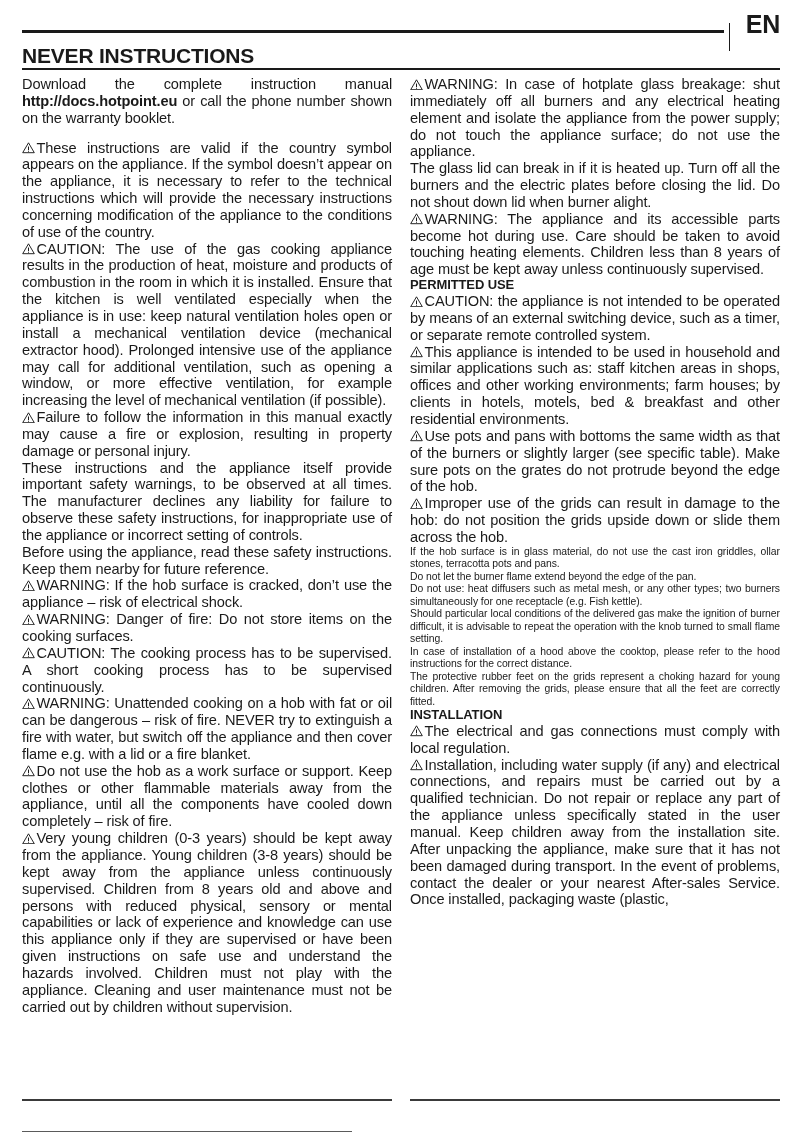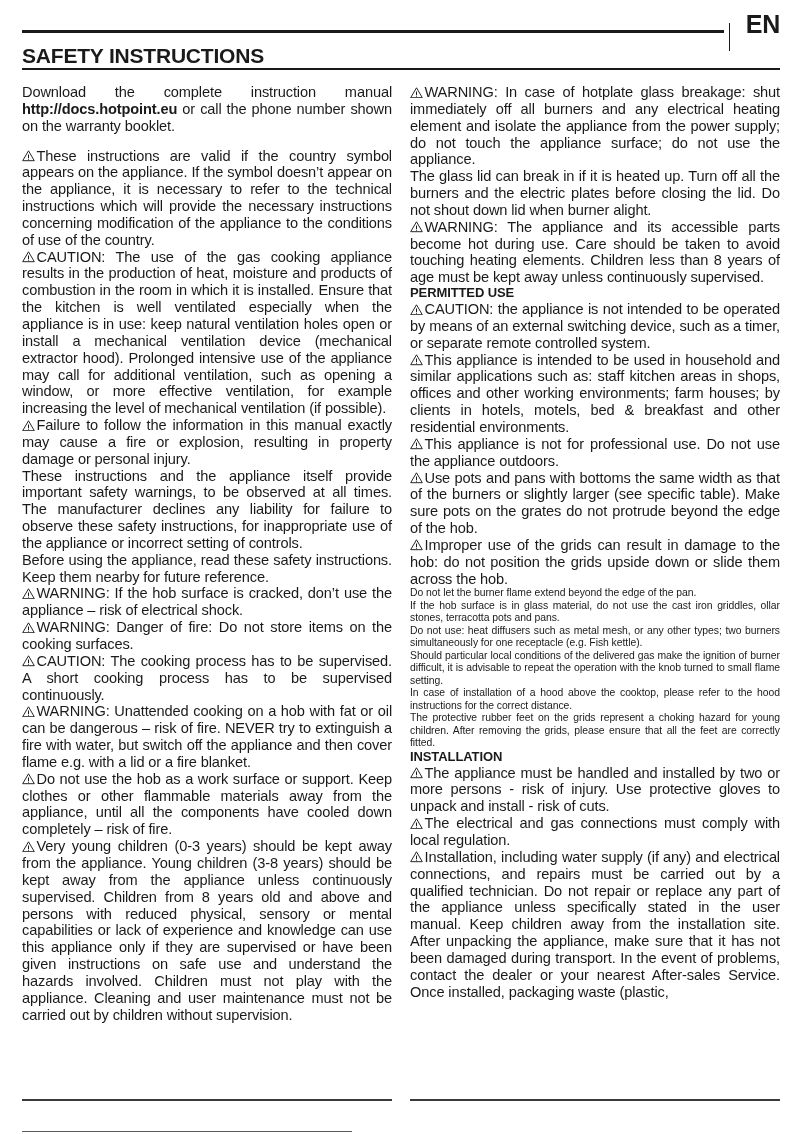--- a/index.html
+++ b/index.html
@@ -82,21 +82,21 @@
   .title-sub {
     font-size: 17.5px;
     font-weight: bold;
     letter-spacing: -0.25px;
     line-height: 1;
   }
 
   
   .columns {
     display: flex;
-    margin-top: 14px;
+    margin-top: 6px;
     height: 1016px;
   }
   .col {
     width: 370px;
     position: relative;
   }
   .col-left { margin-right: 18px; }
 
   .body-text {
     font-size: 14.6px;
@@ -180,21 +180,21 @@
 </head>
 <body>
 
 <div class="page">
 
   <div class="header">
     <div class="header-rule-top"></div>
     <div class="lang-divider"></div>
     <div class="lang-code">EN</div>
     <div class="header-titles">
-      <div class="title-main">SAFETY INSTRUCTIONS</div>
+      <div class="title-main">NEVER INSTRUCTIONS</div>
     </div>
     <div class="header-rule-bottom"></div>
   </div>
 
   <div class="columns">
 
     <div class="col col-left">
       <div class="body-text">
 
         <p>
@@ -282,54 +282,44 @@
                 </svg></span><span>CAUTION: the appliance is not intended to be operated by means of an external switching device, such as a timer, or separate remote controlled system.</span></p>
             <p><span class="warn"><svg viewBox="0 0 26 23" xmlns="http://www.w3.org/2000/svg">
                   <path d="M13 1.6 L24.6 21.4 L1.4 21.4 Z" fill="none" stroke="#1a1a1a" stroke-width="1.9" stroke-linejoin="round"></path>
                   <rect x="12" y="9" width="2" height="7" fill="#1a1a1a"></rect>
                   <rect x="12" y="17.4" width="2" height="2" fill="#1a1a1a"></rect>
                 </svg></span><span>This appliance is intended to be used in household and similar applications such as: staff kitchen areas in shops, offices and other working environments; farm houses; by clients in hotels, motels, bed &amp; breakfast and other residential environments.</span></p>
             <p><span class="warn"><svg viewBox="0 0 26 23" xmlns="http://www.w3.org/2000/svg">
                   <path d="M13 1.6 L24.6 21.4 L1.4 21.4 Z" fill="none" stroke="#1a1a1a" stroke-width="1.9" stroke-linejoin="round"></path>
                   <rect x="12" y="9" width="2" height="7" fill="#1a1a1a"></rect>
                   <rect x="12" y="17.4" width="2" height="2" fill="#1a1a1a"></rect>
-                </svg></span><span>This appliance is not for professional use. Do not use the appliance outdoors.</span></p>
-            <p><span class="warn"><svg viewBox="0 0 26 23" xmlns="http://www.w3.org/2000/svg">
-                  <path d="M13 1.6 L24.6 21.4 L1.4 21.4 Z" fill="none" stroke="#1a1a1a" stroke-width="1.9" stroke-linejoin="round"></path>
-                  <rect x="12" y="9" width="2" height="7" fill="#1a1a1a"></rect>
-                  <rect x="12" y="17.4" width="2" height="2" fill="#1a1a1a"></rect>
                 </svg></span><span>Use pots and pans with bottoms the same width as that of the burners or slightly larger (see specific table). Make sure pots on the grates do not protrude beyond the edge of the hob.</span></p>
             <p><span class="warn"><svg viewBox="0 0 26 23" xmlns="http://www.w3.org/2000/svg">
                   <path d="M13 1.6 L24.6 21.4 L1.4 21.4 Z" fill="none" stroke="#1a1a1a" stroke-width="1.9" stroke-linejoin="round"></path>
                   <rect x="12" y="9" width="2" height="7" fill="#1a1a1a"></rect>
                   <rect x="12" y="17.4" width="2" height="2" fill="#1a1a1a"></rect>
                 </svg></span><span>Improper use of the grids can result in damage to the hob: do not position the grids upside down or slide them across the hob.</span></p>
           </div>
 
         <div id="fine-print">
+            <p class="small-text">If the hob surface is in glass material, do not use the cast iron griddles, ollar stones, terracotta pots and pans.</p>
             <p class="small-text">Do not let the burner flame extend beyond the edge of the pan.</p>
-            <p class="small-text">If the hob surface is in glass material, do not use the cast iron griddles, ollar stones, terracotta pots and pans.</p>
             <p class="small-text">Do not use: heat diffusers such as metal mesh, or any other types; two burners simultaneously for one receptacle (e.g. Fish kettle).</p>
             <p class="small-text">Should particular local conditions of the delivered gas make the ignition of burner difficult, it is advisable to repeat the operation with the knob turned to small flame setting.</p>
             <p class="small-text">In case of installation of a hood above the cooktop, please refer to the hood instructions for the correct distance.</p>
             <p class="small-text">The protective rubber feet on the grids represent a choking hazard for young children. After removing the grids, please ensure that all the feet are correctly fitted.</p>
           </div>
 
         <p class="section-head">INSTALLATION</p>
 
         <div id="install-paras">
             <p><span class="warn"><svg viewBox="0 0 26 23" xmlns="http://www.w3.org/2000/svg">
                   <path d="M13 1.6 L24.6 21.4 L1.4 21.4 Z" fill="none" stroke="#1a1a1a" stroke-width="1.9" stroke-linejoin="round"></path>
                   <rect x="12" y="9" width="2" height="7" fill="#1a1a1a"></rect>
                   <rect x="12" y="17.4" width="2" height="2" fill="#1a1a1a"></rect>
-                </svg></span><span>The appliance must be handled and installed by two or more persons - risk of injury. Use protective gloves to unpack and install - risk of cuts.</span></p>
-            <p><span class="warn"><svg viewBox="0 0 26 23" xmlns="http://www.w3.org/2000/svg">
-                  <path d="M13 1.6 L24.6 21.4 L1.4 21.4 Z" fill="none" stroke="#1a1a1a" stroke-width="1.9" stroke-linejoin="round"></path>
-                  <rect x="12" y="9" width="2" height="7" fill="#1a1a1a"></rect>
-                  <rect x="12" y="17.4" width="2" height="2" fill="#1a1a1a"></rect>
                 </svg></span><span>The electrical and gas connections must comply with local regulation.</span></p>
             <p><span class="warn"><svg viewBox="0 0 26 23" xmlns="http://www.w3.org/2000/svg">
                   <path d="M13 1.6 L24.6 21.4 L1.4 21.4 Z" fill="none" stroke="#1a1a1a" stroke-width="1.9" stroke-linejoin="round"></path>
                   <rect x="12" y="9" width="2" height="7" fill="#1a1a1a"></rect>
                   <rect x="12" y="17.4" width="2" height="2" fill="#1a1a1a"></rect>
                 </svg></span><span>Installation, including water supply (if any) and electrical connections, and repairs must be carried out by a qualified technician. Do not repair or replace any part of the appliance unless specifically stated in the user manual. Keep children away from the installation site. After unpacking the appliance, make sure that it has not been damaged during transport. In the event of problems, contact the dealer or your nearest After-sales Service. Once installed, packaging waste (plastic,</span></p>
           </div>
       </div>
     </div>
   </div>

